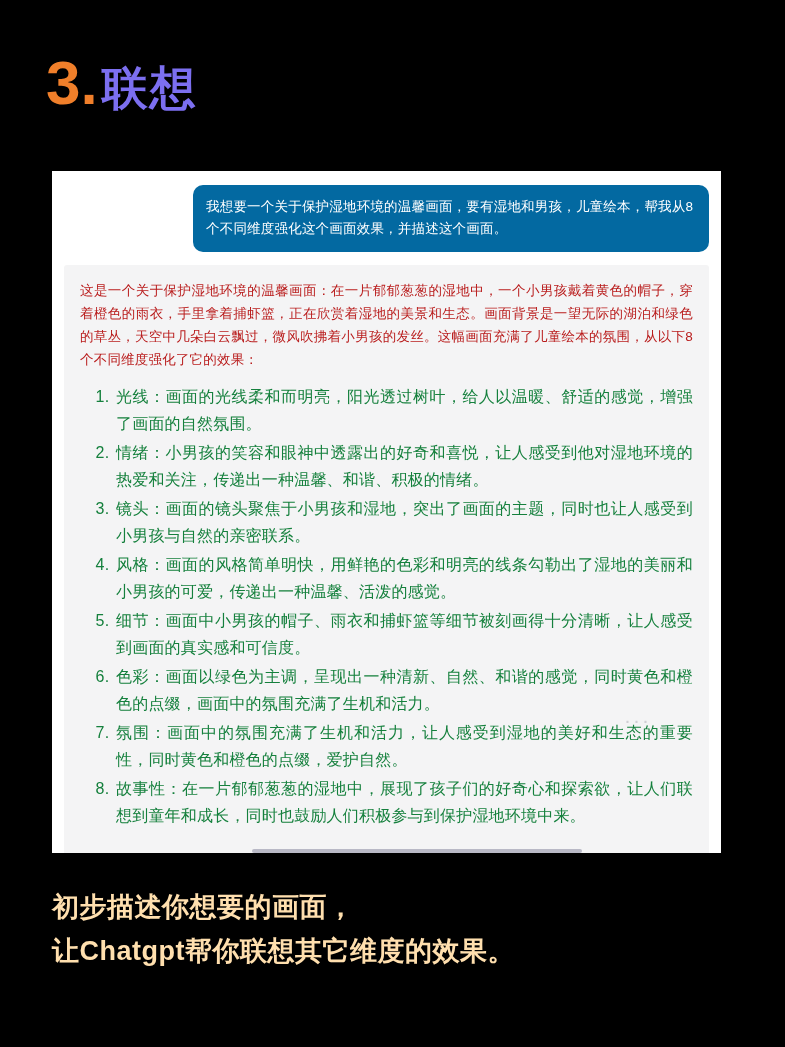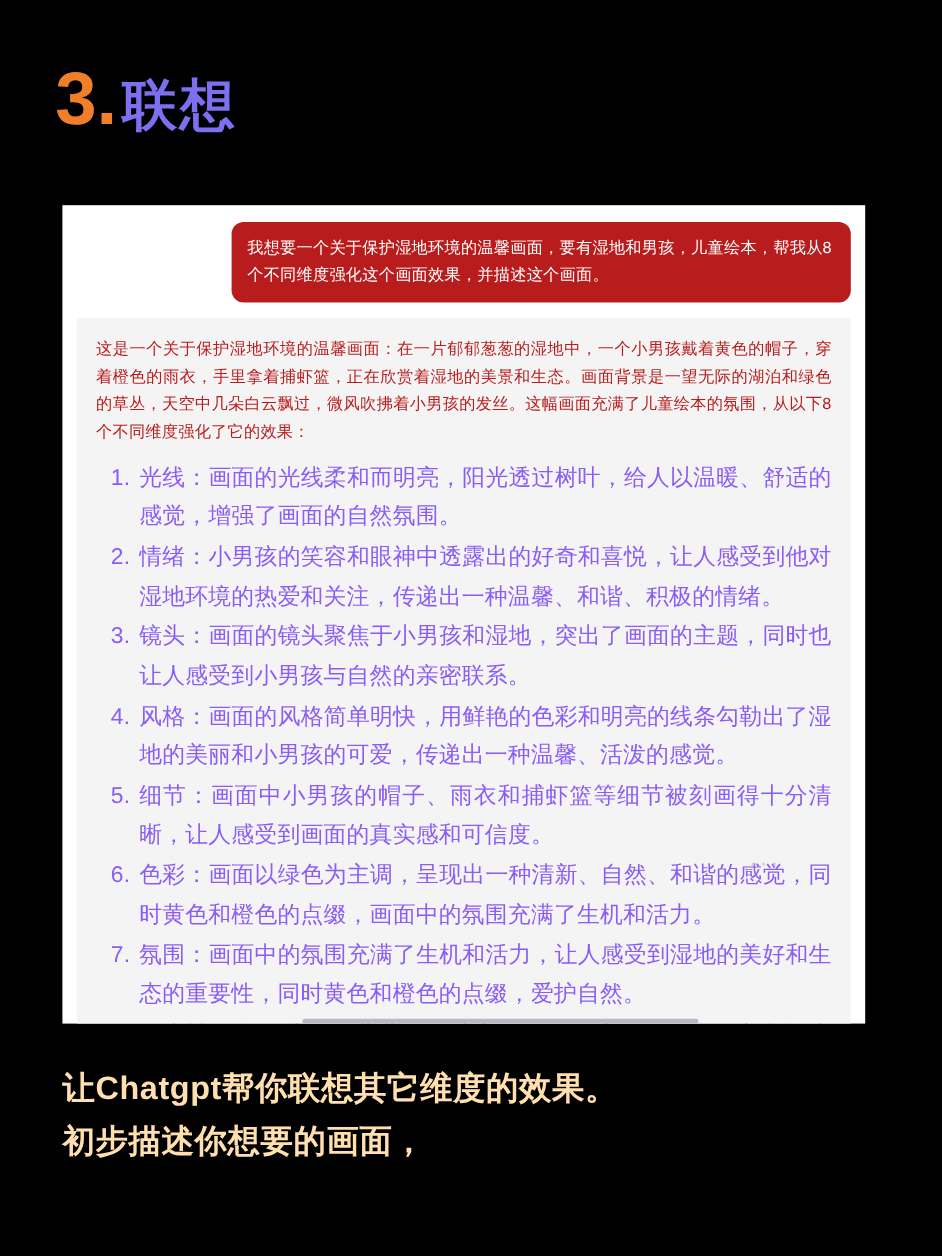--- a/index.html
+++ b/index.html
@@ -50,21 +50,21 @@
     background: #ffffff;
     overflow: hidden;
   }
 
   .bubble-row {
     display: flex;
     justify-content: flex-end;
     padding: 14px 12px 0 12px;
   }
   .user-bubble {
-    background: #b91c1c;
+    background: #0369a1;
     color: #ffffff;
     border-radius: 10px;
     padding: 11px 13px 12px 13px;
     max-width: 516px;
     font-size: 13.5px;
     line-height: 1.62;
     letter-spacing: 0.2px;
   }
 
   .assistant-wrap {
@@ -78,22 +78,22 @@
     margin: 0;
     color: #b91c1c;
     font-size: 13.5px;
     line-height: 1.72;
     letter-spacing: 0.2px;
     text-align: justify;
   }
   .assistant-wrap ol {
     margin: 11px 0 0 0;
     padding-left: 34px;
-    color: #8b5cf6;
-    font-size: 19px;
+    color: #15803d;
+    font-size: 16px;
     line-height: 1.72;
     letter-spacing: 0.2px;
   }
   .assistant-wrap ol li {
     margin-bottom: 1px;
     text-align: justify;
     padding-left: 2px;
   }
   .closing {
     margin-top: 22px !important;
@@ -157,15 +157,15 @@
       <li>氛围：画面中的氛围充满了生机和活力，让人感受到湿地的美好和生态的重要性，同时黄色和橙色的点缀，爱护自然。</li>
       <li>故事性：在一片郁郁葱葱的湿地中，展现了孩子们的好奇心和探索欲，让人们联想到童年和成长，同时也鼓励人们积极参与到保护湿地环境中来。</li>
     </ol>
   </div>
 
   <div class="dots">···</div>
   <div class="scroll-hint"></div>
 </div>
 
 <div class="caption">
+  <div>初步描述你想要的画面，</div>
   <div>让Chatgpt帮你联想其它维度的效果。</div>
-  <div>初步描述你想要的画面，</div>
 </div>
 
 </body></html>

